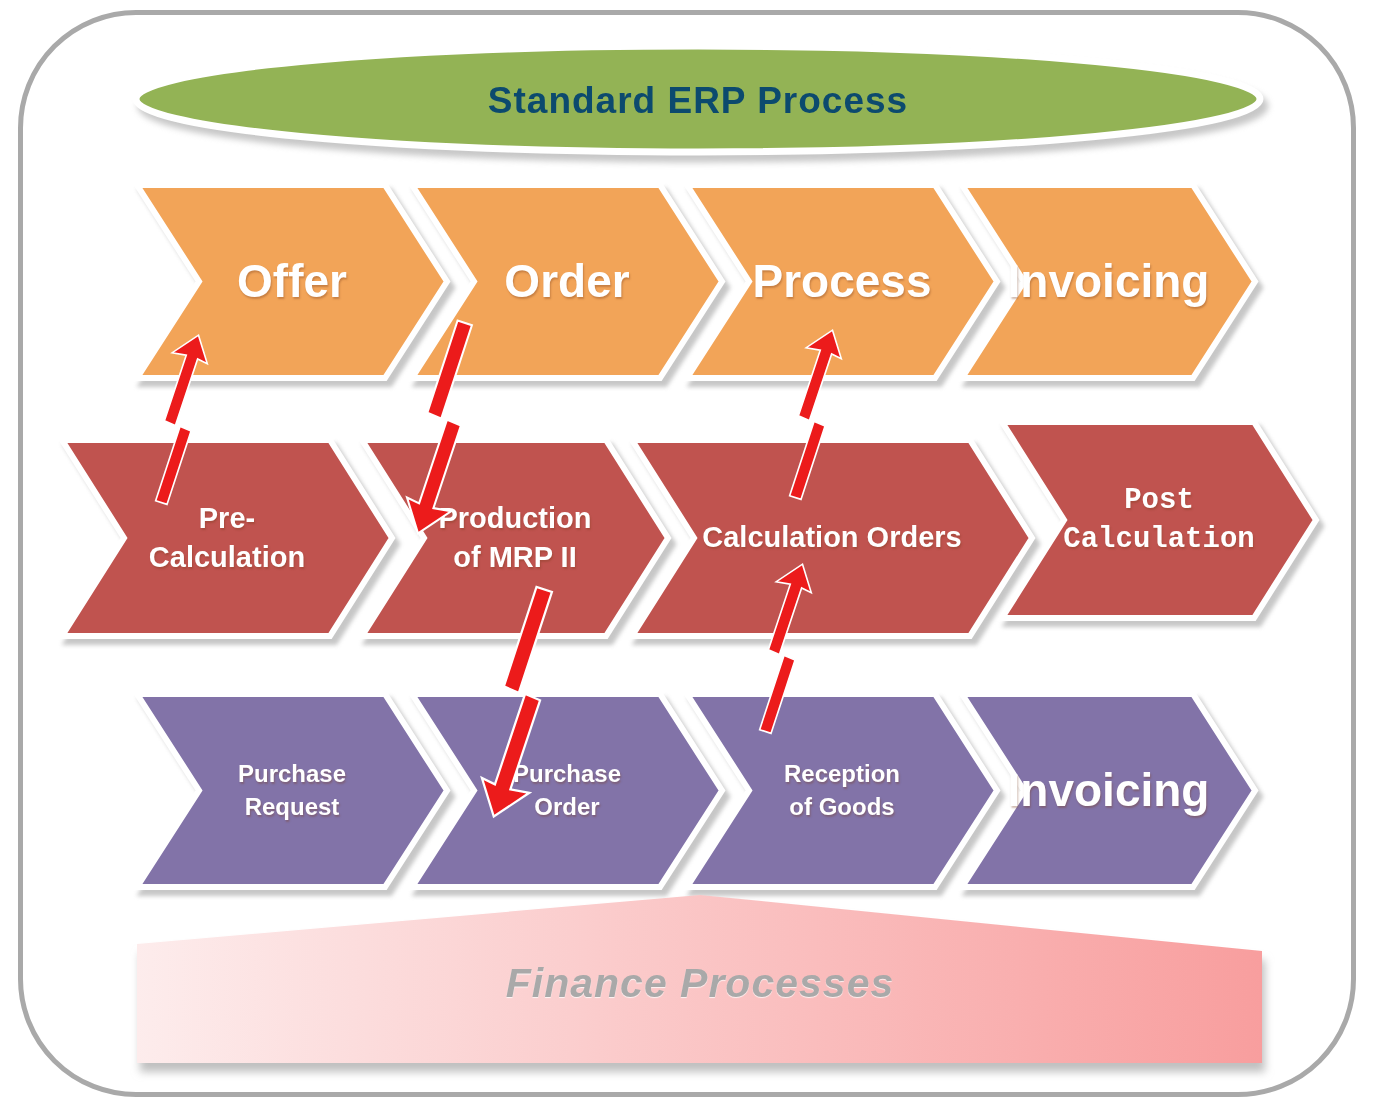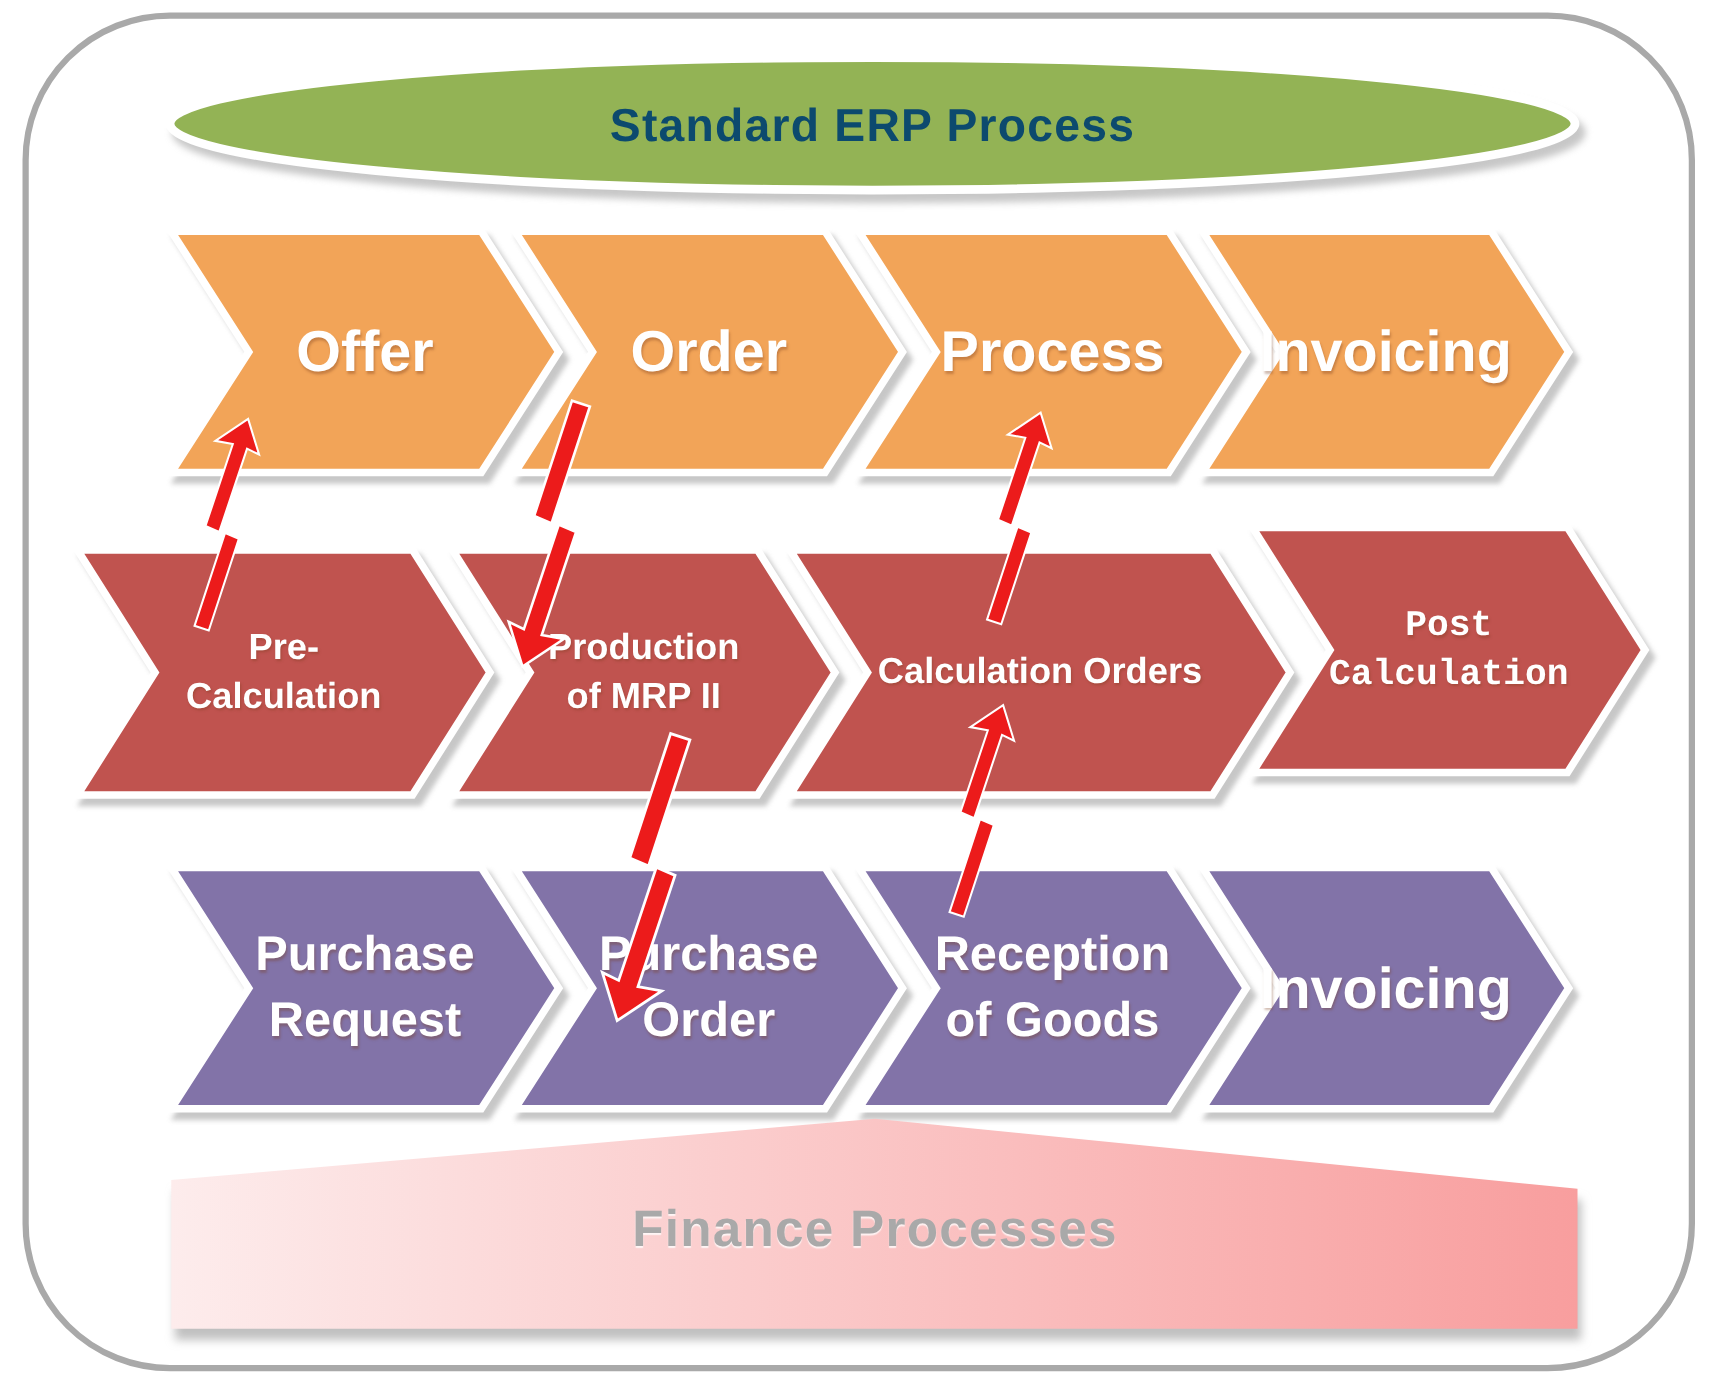--- a/index.html
+++ b/index.html
@@ -21,34 +21,34 @@
 
   .chev { position: absolute; }
   .chev svg { position: absolute; inset: 0; overflow: visible;
     filter: drop-shadow(5px 6px 2px rgba(130,130,130,0.45)); }
   .chev-label {
     position: absolute; inset: 0; display: flex; align-items: center; justify-content: center;
     text-align: center; color: #ffffff; font-weight: bold; white-space: pre-line;
     line-height: 1.35; text-shadow: 1px 2px 2px rgba(120,60,30,0.35);
   }
   .fs-big .chev-label { font-size: 46px; }
-  .fs-mid .chev-label { font-size: 39px; }
+  .fs-mid .chev-label { font-size: 24px; }
   .fs-small .chev-label { font-size: 29px; }
 
   .bolt { position: absolute; }
   .bolt svg { position: absolute; inset: 0; overflow: visible; }
   .bolt.down svg { transform: rotate(180deg); }
 
   .banner { position: absolute; left: 135px; top: 888px; width: 1130px; height: 185px; }
   .banner svg { position: absolute; inset: 0; overflow: visible;
     filter: drop-shadow(3px 9px 4px rgba(140,140,140,0.55)); }
   .banner-label {
     position: absolute; left: 0; top: 72px; width: 100%;
     text-align: center; font-size: 41px; font-weight: bold; color: #a9a9a9;
-    letter-spacing: 1px; text-shadow: 0 1px 1px rgba(255,255,255,0.8);
+    letter-spacing: 1px; text-shadow: 0 1px 1px rgba(255,255,255,0.8); font-style: italic;
   }
 </style>
 </head>
 <body>
 
 <div class="frame"></div>
 
 <div class="title-wrap">
   <svg viewBox="0 0 1140 122">
     <ellipse cx="570" cy="59" rx="562" ry="53" stroke="#ffffff" stroke-width="7" fill="#93b355"></ellipse>

